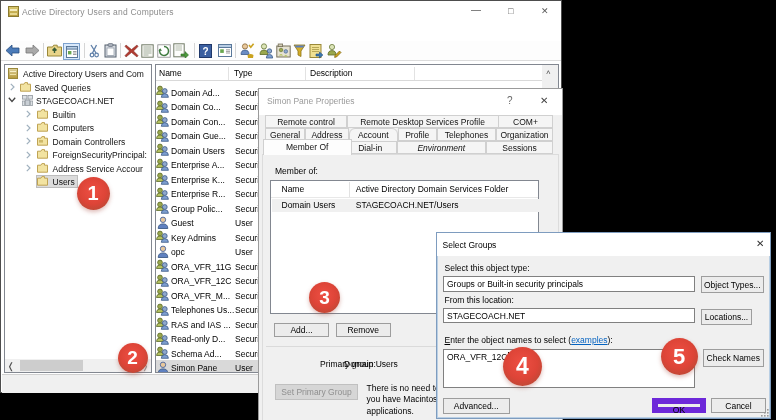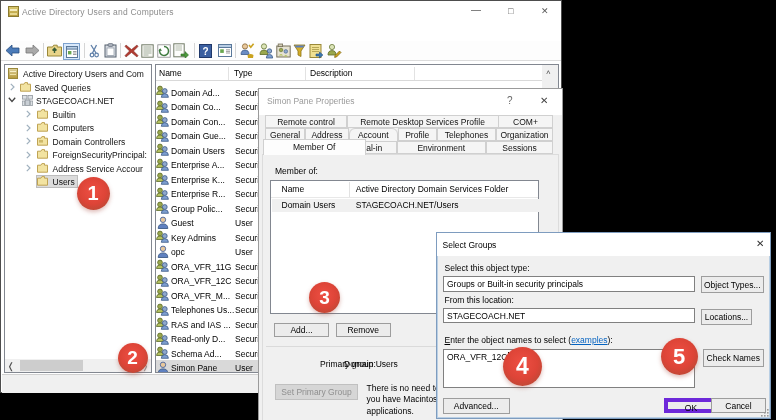--- a/index.html
+++ b/index.html
@@ -458,23 +458,23 @@
   <div class="tab" style="left:239px;top:26px;width:55px;height:13px;line-height:13px;">COM+</div>
 
   <div class="tab" style="left:6px;top:39px;width:40px;height:13px;line-height:13px;">General</div>
   <div class="tab" style="left:46px;top:39px;width:44px;height:13px;line-height:13px;">Address</div>
   <div class="tab" style="left:90px;top:39px;width:48.5px;height:25px;line-height:13px;border-radius:6px;">Account</div>
   <div class="tab" style="left:138.5px;top:39px;width:39.5px;height:13px;line-height:13px;">Profile</div>
   <div class="tab" style="left:178px;top:39px;width:59px;height:13px;line-height:13px;">Telephones</div>
   <div class="tab" style="left:237px;top:39px;width:57px;height:13px;line-height:13px;">Organization</div>
 
   <div class="tab" style="left:85px;top:52px;width:52.5px;height:13px;line-height:13px;">Dial-in</div>
-  <div class="tab" style="left:137.5px;top:52px;width:89.5px;height:13px;line-height:13px;">Environment</div>
+  <div class="tab" style="left:137.5px;top:52px;width:89.5px;height:13px;line-height:13px;font-style:italic;">Environment</div>
   <div class="tab" style="left:227px;top:52px;width:67px;height:13px;line-height:13px;">Sessions</div>
-  <div class="tab" style="left:3.7px;top:50px;width:103px;height:15.5px;line-height:15px;background:#fdfdfd;border-bottom:none;z-index:2;">Member Of</div>
+  <div class="tab" style="left:3.7px;top:50px;width:89px;height:15.5px;line-height:15px;background:#fdfdfd;border-bottom:none;z-index:2;">Member Of</div>
 
   <div class="abs" style="left:3px;top:65px;width:297px;height:266px;border:1px solid #dcdcdc;border-bottom:none;background:#f0f0f0;"></div>
   <div class="t9 abs" style="left:16px;top:78px;">Member of:</div>
 
   <div class="abs" style="left:11px;top:91px;width:269px;height:133.5px;background:#fff;border:1px solid #828790;">
     <div class="abs" style="left:77.7px;top:1px;width:1px;height:15px;background:#e2e2e2;"></div>
     <div class="abs" style="left:0;top:15.5px;width:100%;height:1px;background:#e8e8e8;"></div>
     <div class="t9 abs" style="left:10.5px;top:4px;">Name</div>
     <div class="t9 abs" style="left:84.8px;top:4px;">Active Directory Domain Services Folder</div>
     <div class="abs" style="left:1px;top:17.5px;width:267px;height:13px;background:#f0f0f0;">
@@ -498,21 +498,21 @@
   <div class="t9 abs" style="left:7.5px;top:31px;">Select this object type:</div>
   <div class="fld" style="left:5.5px;top:43px;width:252px;height:16px;line-height:15px;padding-left:3.5px;">Groups or Built-in security principals</div>
   <div class="btn" style="left:264px;top:42.5px;width:62.5px;height:17.5px;line-height:16.5px;">Object Types...</div>
   <div class="t9 abs" style="left:7.5px;top:63px;">From this location:</div>
   <div class="fld" style="left:5.5px;top:74.5px;width:252px;height:15.5px;line-height:14.5px;padding-left:3.5px;">STAGECOACH.NET</div>
   <div class="btn" style="left:264px;top:75.5px;width:51px;height:16px;line-height:15px;">Locations...</div>
   <div class="t9 abs" style="left:7.5px;top:103px;"><span style="text-decoration:underline;">E</span>nter the object names to select (<span style="color:#0563c1;text-decoration:underline;">examples</span>):</div>
   <div class="fld" style="left:5.5px;top:115.5px;width:252px;height:39px;padding:2px 0 0 3.5px;">ORA_VFR_12C<span style="border-left:1px solid #000;margin-left:0.5px;"></span></div>
   <div class="btn" style="left:265.5px;top:115.5px;width:61.5px;height:18px;line-height:17px;">Check Names</div>
   <div class="btn" style="left:5.5px;top:164.5px;width:67.5px;height:16.5px;line-height:15.5px;">Advanced...</div>
-  <div class="btn" style="left:227px;top:165px;width:54px;height:15px;line-height:12.5px;border:4px solid #6d28d9;">OK</div>
+  <div class="btn" style="left:215px;top:165px;width:54px;height:15px;line-height:12.5px;border:6px solid #6d28d9;">OK</div>
   <div class="btn" style="left:274px;top:165px;width:55px;height:15px;line-height:14px;">Cancel</div>
   <svg class="abs" style="right:1px;bottom:1px;" width="8" height="8" viewBox="0 0 8 8">
         <g fill="#9a9a9a">
           <rect x="6" y="0" width="1.6" height="1.6"></rect>
           <rect x="3" y="3" width="1.6" height="1.6"></rect>
           <rect x="6" y="3" width="1.6" height="1.6"></rect>
           <rect x="0" y="6" width="1.6" height="1.6"></rect>
           <rect x="3" y="6" width="1.6" height="1.6"></rect>
           <rect x="6" y="6" width="1.6" height="1.6"></rect>
         </g>

